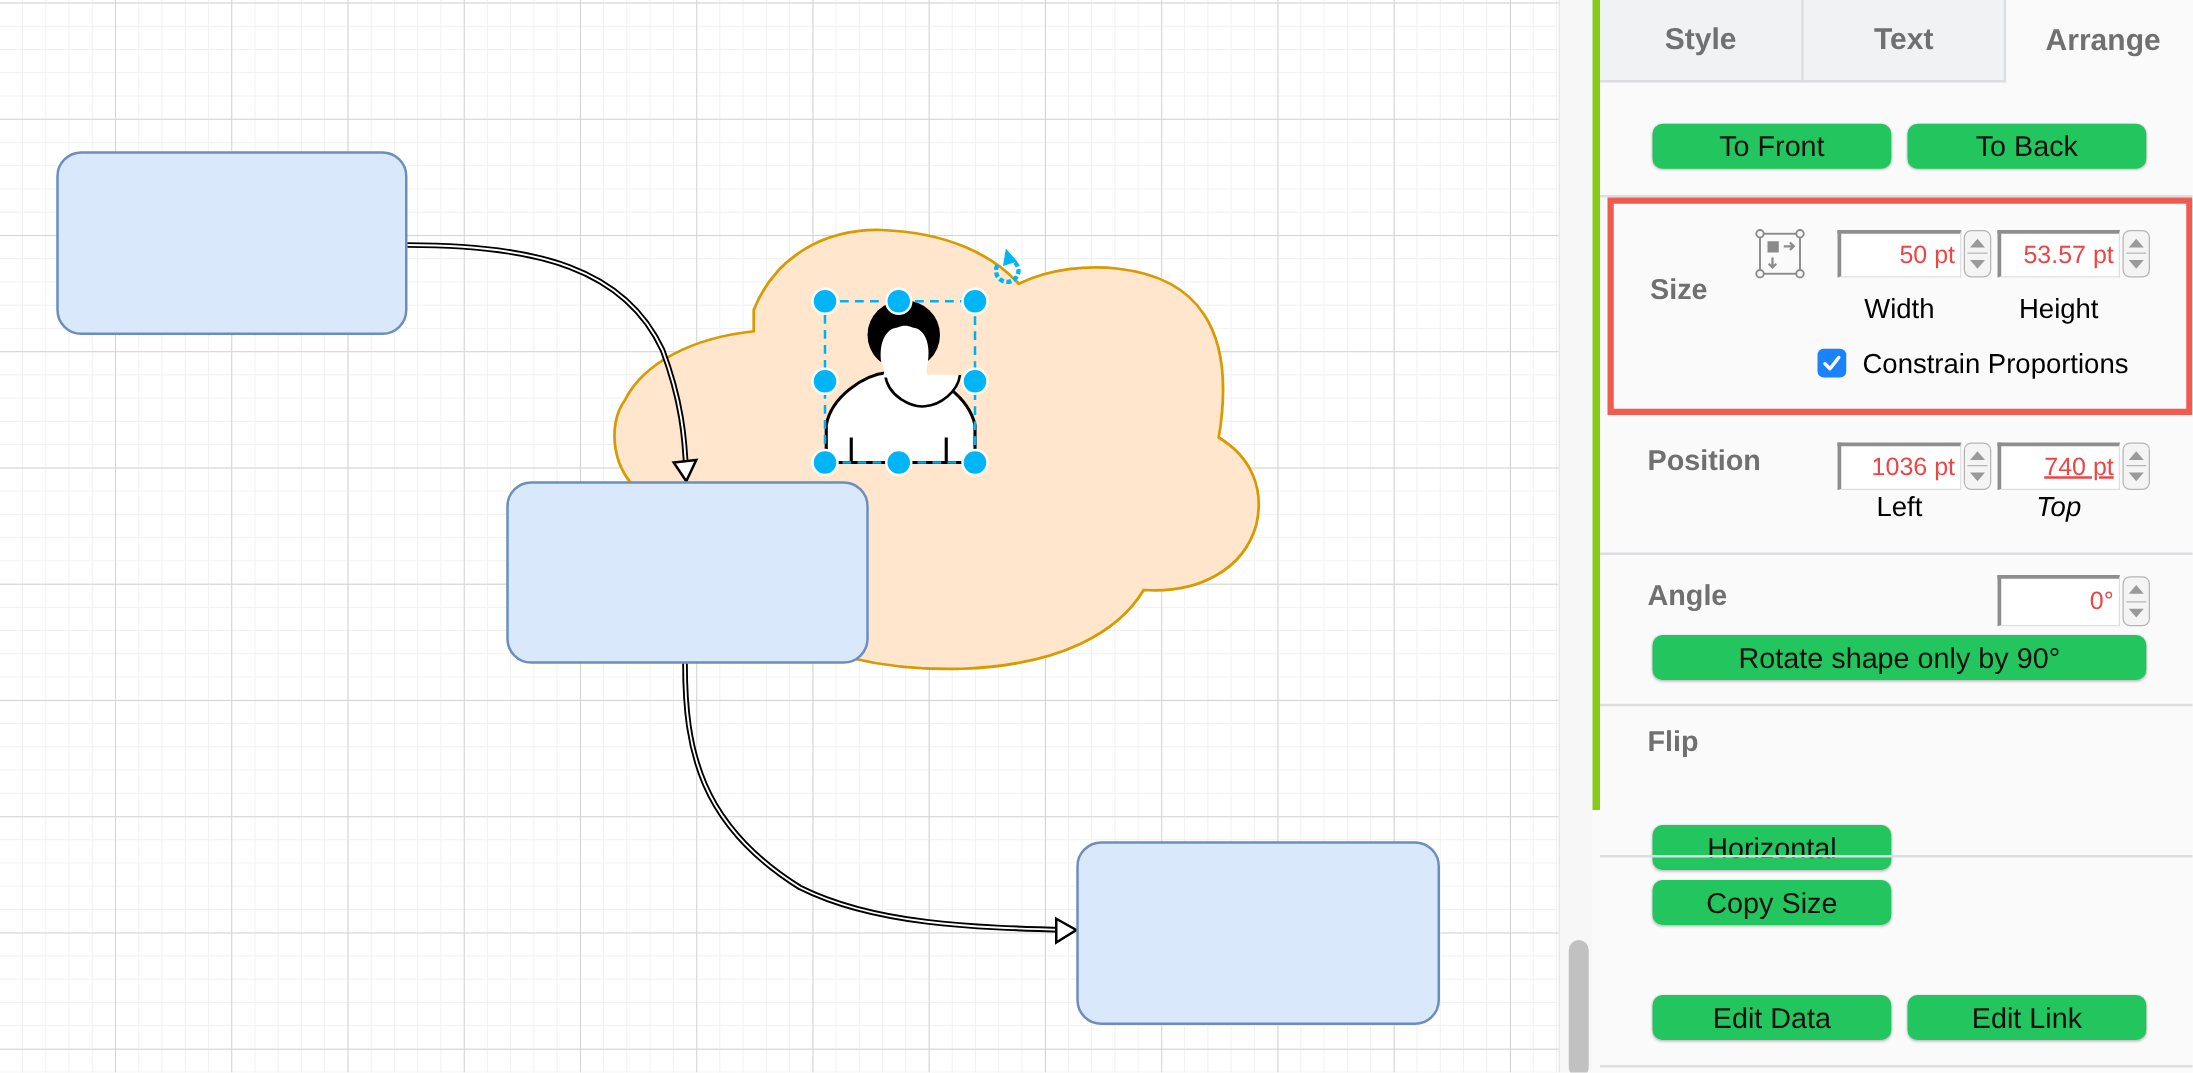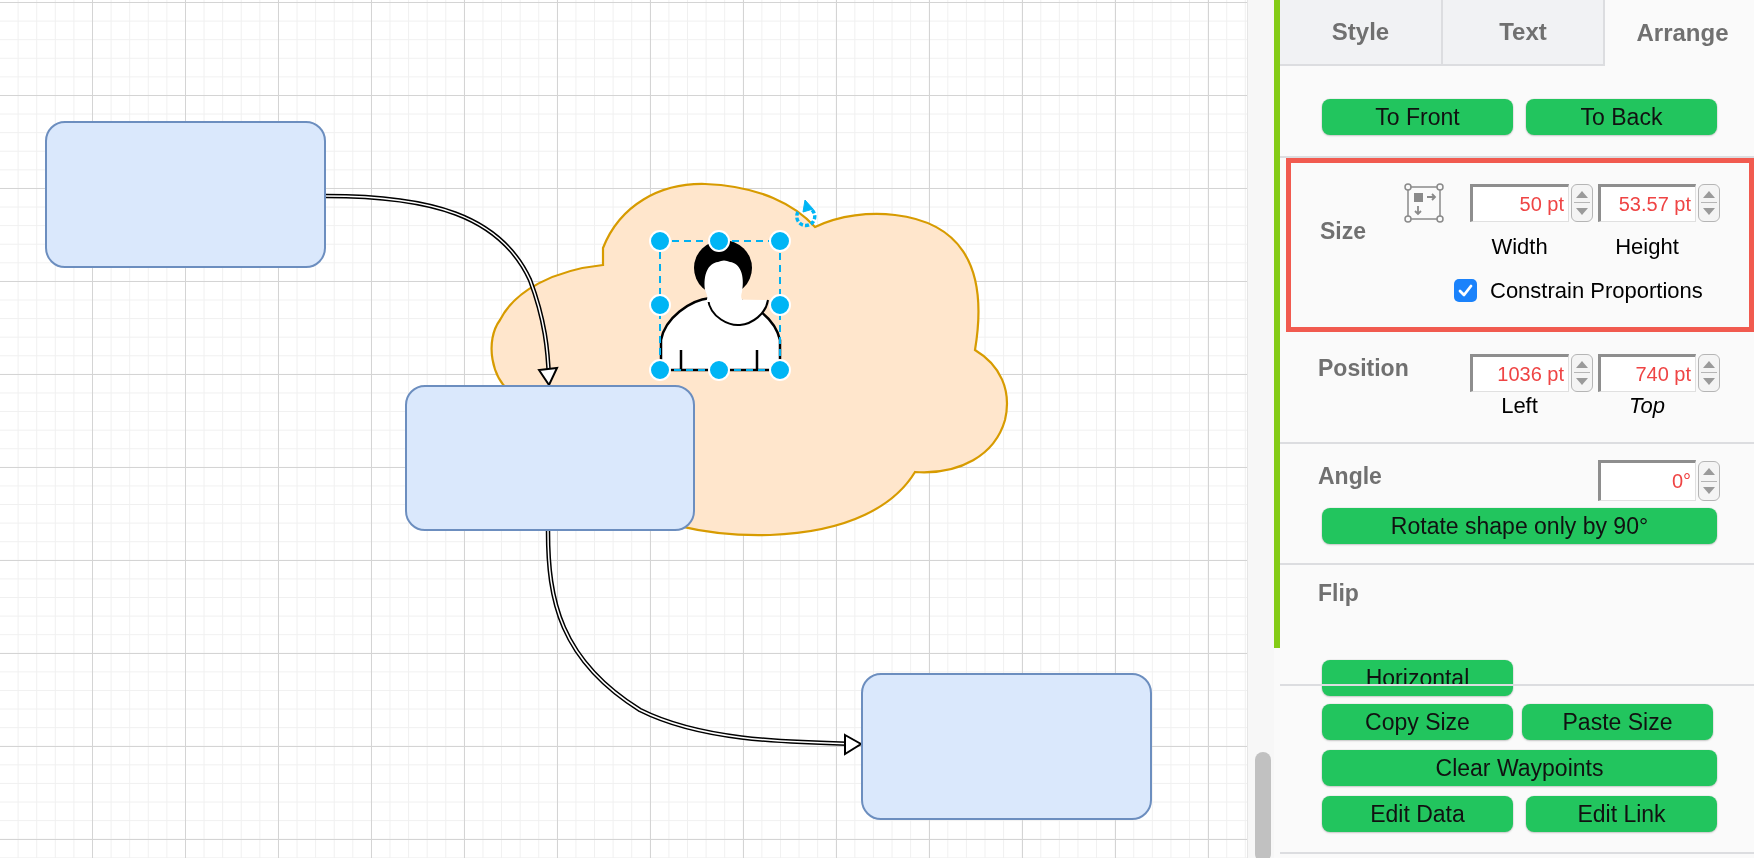--- a/index.html
+++ b/index.html
@@ -164,21 +164,21 @@
   </div>
   <div class="sub-label" style="left:210px;top:278px;text-align:left;">Constrain Proportions</div>
 
   <div class="section-label" style="left:38px;top:355px;">Position</div>
   <div class="num-input" style="left:190px;top:354px;width:99px;">1036 pt</div>
   <div class="stepper" style="left:291px;top:354px;">
       <span class="up"></span>
       <span class="mid"></span>
       <span class="down"></span>
     </div>
-  <div class="num-input" style="left:318px;top:354px;width:98px;">740 pt</div>
+  <div class="num-input" style="left:318px;top:354px;width:98px;text-decoration:underline;">740 pt</div>
   <div class="stepper" style="left:418px;top:354px;">
       <span class="up"></span>
       <span class="mid"></span>
       <span class="down"></span>
     </div>
   <div class="sub-label" style="left:190px;top:393px;width:99px;">Left</div>
   <div class="sub-label" style="left:318px;top:393px;width:98px;font-style:italic;">Top</div>
   <div class="divider" style="top:442px;"></div>
 
   <div class="section-label" style="left:38px;top:463px;">Angle</div>
@@ -189,18 +189,16 @@
       <span class="down"></span>
     </div>
   <div class="btn" style="left:42px;top:508px;width:395px;">Rotate shape only by 90°</div>
   <div class="divider" style="top:563px;"></div>
 
   <div class="section-label" style="left:38px;top:580px;">Flip</div>
   <div class="btn" style="left:42px;top:624px;width:191px;margin-top:36px;">Horizontal</div>
   <div class="divider" style="top:684px;"></div>
 
   <div class="btn" style="left:42px;top:704px;width:191px;">Copy Size</div>
-  <div class="btn" style="left:242px;top:704px;width:191px;">Paste Size</div>
-  <div class="btn" style="left:42px;top:750px;width:395px;">Clear Waypoints</div>
   <div class="btn" style="left:42px;top:796px;width:191px;">Edit Data</div>
   <div class="btn" style="left:246px;top:796px;width:191px;">Edit Link</div>
   <div class="divider" style="top:852px;"></div>
 </div>
 
 </body></html>

